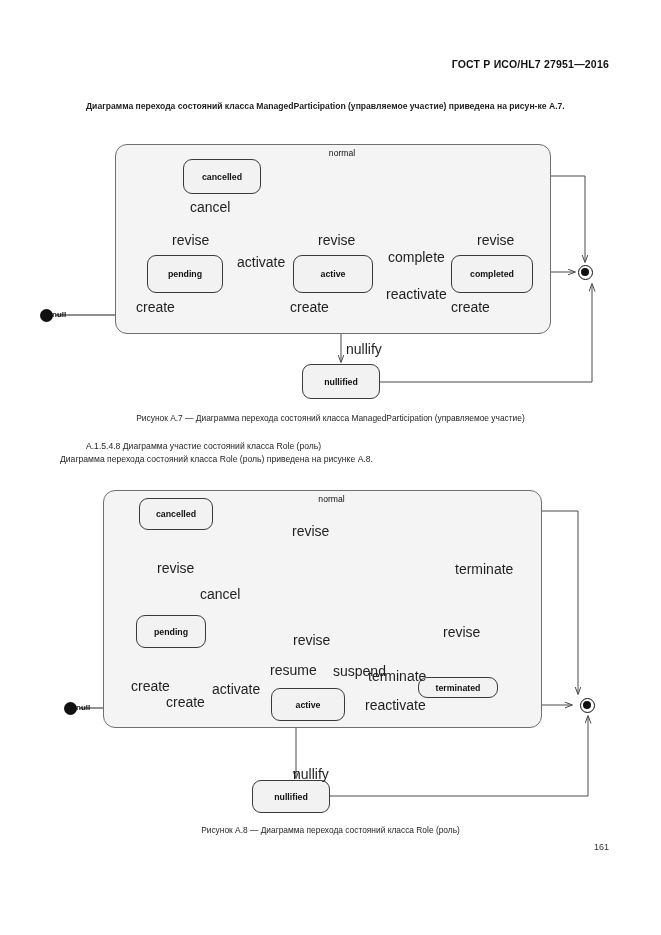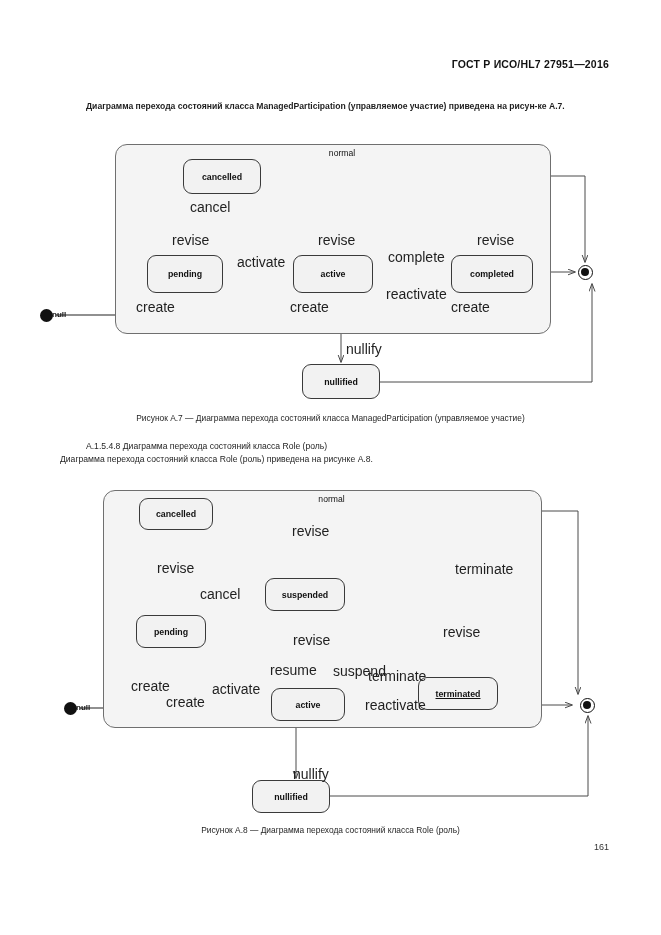--- a/index.html
+++ b/index.html
@@ -140,21 +140,21 @@
     <div class="edge-label" style="left:388px;top:249px;">complete</div>
     <div class="edge-label" style="left:386px;top:286px;">reactivate</div>
     <div class="edge-label" style="left:136px;top:299px;">create</div>
     <div class="edge-label" style="left:290px;top:299px;">create</div>
     <div class="edge-label" style="left:451px;top:299px;">create</div>
     <div class="edge-label" style="left:346px;top:341px;">nullify</div>
   </div>
 
   <div class="caption" style="left:0;top:413px;">Рисунок А.7 — Диаграмма перехода состояний класса ManagedParticipation (управляемое участие)</div>
 
-  <div class="para" style="left:60px;top:440px;width:545px;text-indent:26px;">A.1.5.4.8 Диаграмма перехода состояний класса Role (роль)</div>
+  <div class="para" style="left:60px;top:440px;width:545px;text-indent:26px;">A.1.5.4.8 Диаграмма участие состояний класса Role (роль)</div>
   <div class="para" style="left:60px;top:453px;width:545px;">Диаграмма перехода состояний класса Role (роль) приведена на рисунке А.8.</div>
 
   <div class="diagram" style="left:0;top:0;width:661px;height:935px;">
 
     <svg class="wires" width="661" height="935">
       <defs>
         <marker id="ah8" markerWidth="9" markerHeight="9" refX="7.5" refY="3" orient="auto">
           <path d="M0,0 L8,3 L0,6" stroke="#4a4a4a" stroke-width="1" fill="none"></path>
         </marker>
       </defs>
@@ -198,23 +198,22 @@
       <line x1="330" y1="796" x2="588" y2="796"></line>
       <line x1="588" y1="796" x2="588" y2="716" marker-end="url(#ah8)"></line>
     </svg>
 
     <div class="composite" style="left:103px;top:490px;width:437px;height:236px;">
       <div class="composite-title">normal</div>
     </div>
 
     <div class="state" style="left:139px;top:498px;width:74px;height:32px;">cancelled</div>
     <div class="state" style="left:136px;top:615px;width:70px;height:33px;">pending</div>
-    <div class="state" style="left:265px;top:578px;width:80px;height:33px;">suspended</div>
     <div class="state" style="left:271px;top:688px;width:74px;height:33px;">active</div>
-    <div class="state" style="left:418px;top:677px;width:80px;height:33px;text-decoration:underline;">terminated</div>
+    <div class="state" style="left:418px;top:677px;width:80px;height:21px;">terminated</div>
     <div class="state" style="left:252px;top:780px;width:78px;height:33px;">nullified</div>
 
     <div class="node-initial" style="left:64px;top:702px;"></div>
     <div class="null-label" style="left:76px;top:703px;">null</div>
     <div class="node-final" style="left:580px;top:698px;"></div>
 
     <div class="edge-label" style="left:200px;top:586px;">cancel</div>
     <div class="edge-label" style="left:157px;top:560px;">revise</div>
     <div class="edge-label" style="left:292px;top:523px;">revise</div>
     <div class="edge-label" style="left:293px;top:632px;">revise</div>

